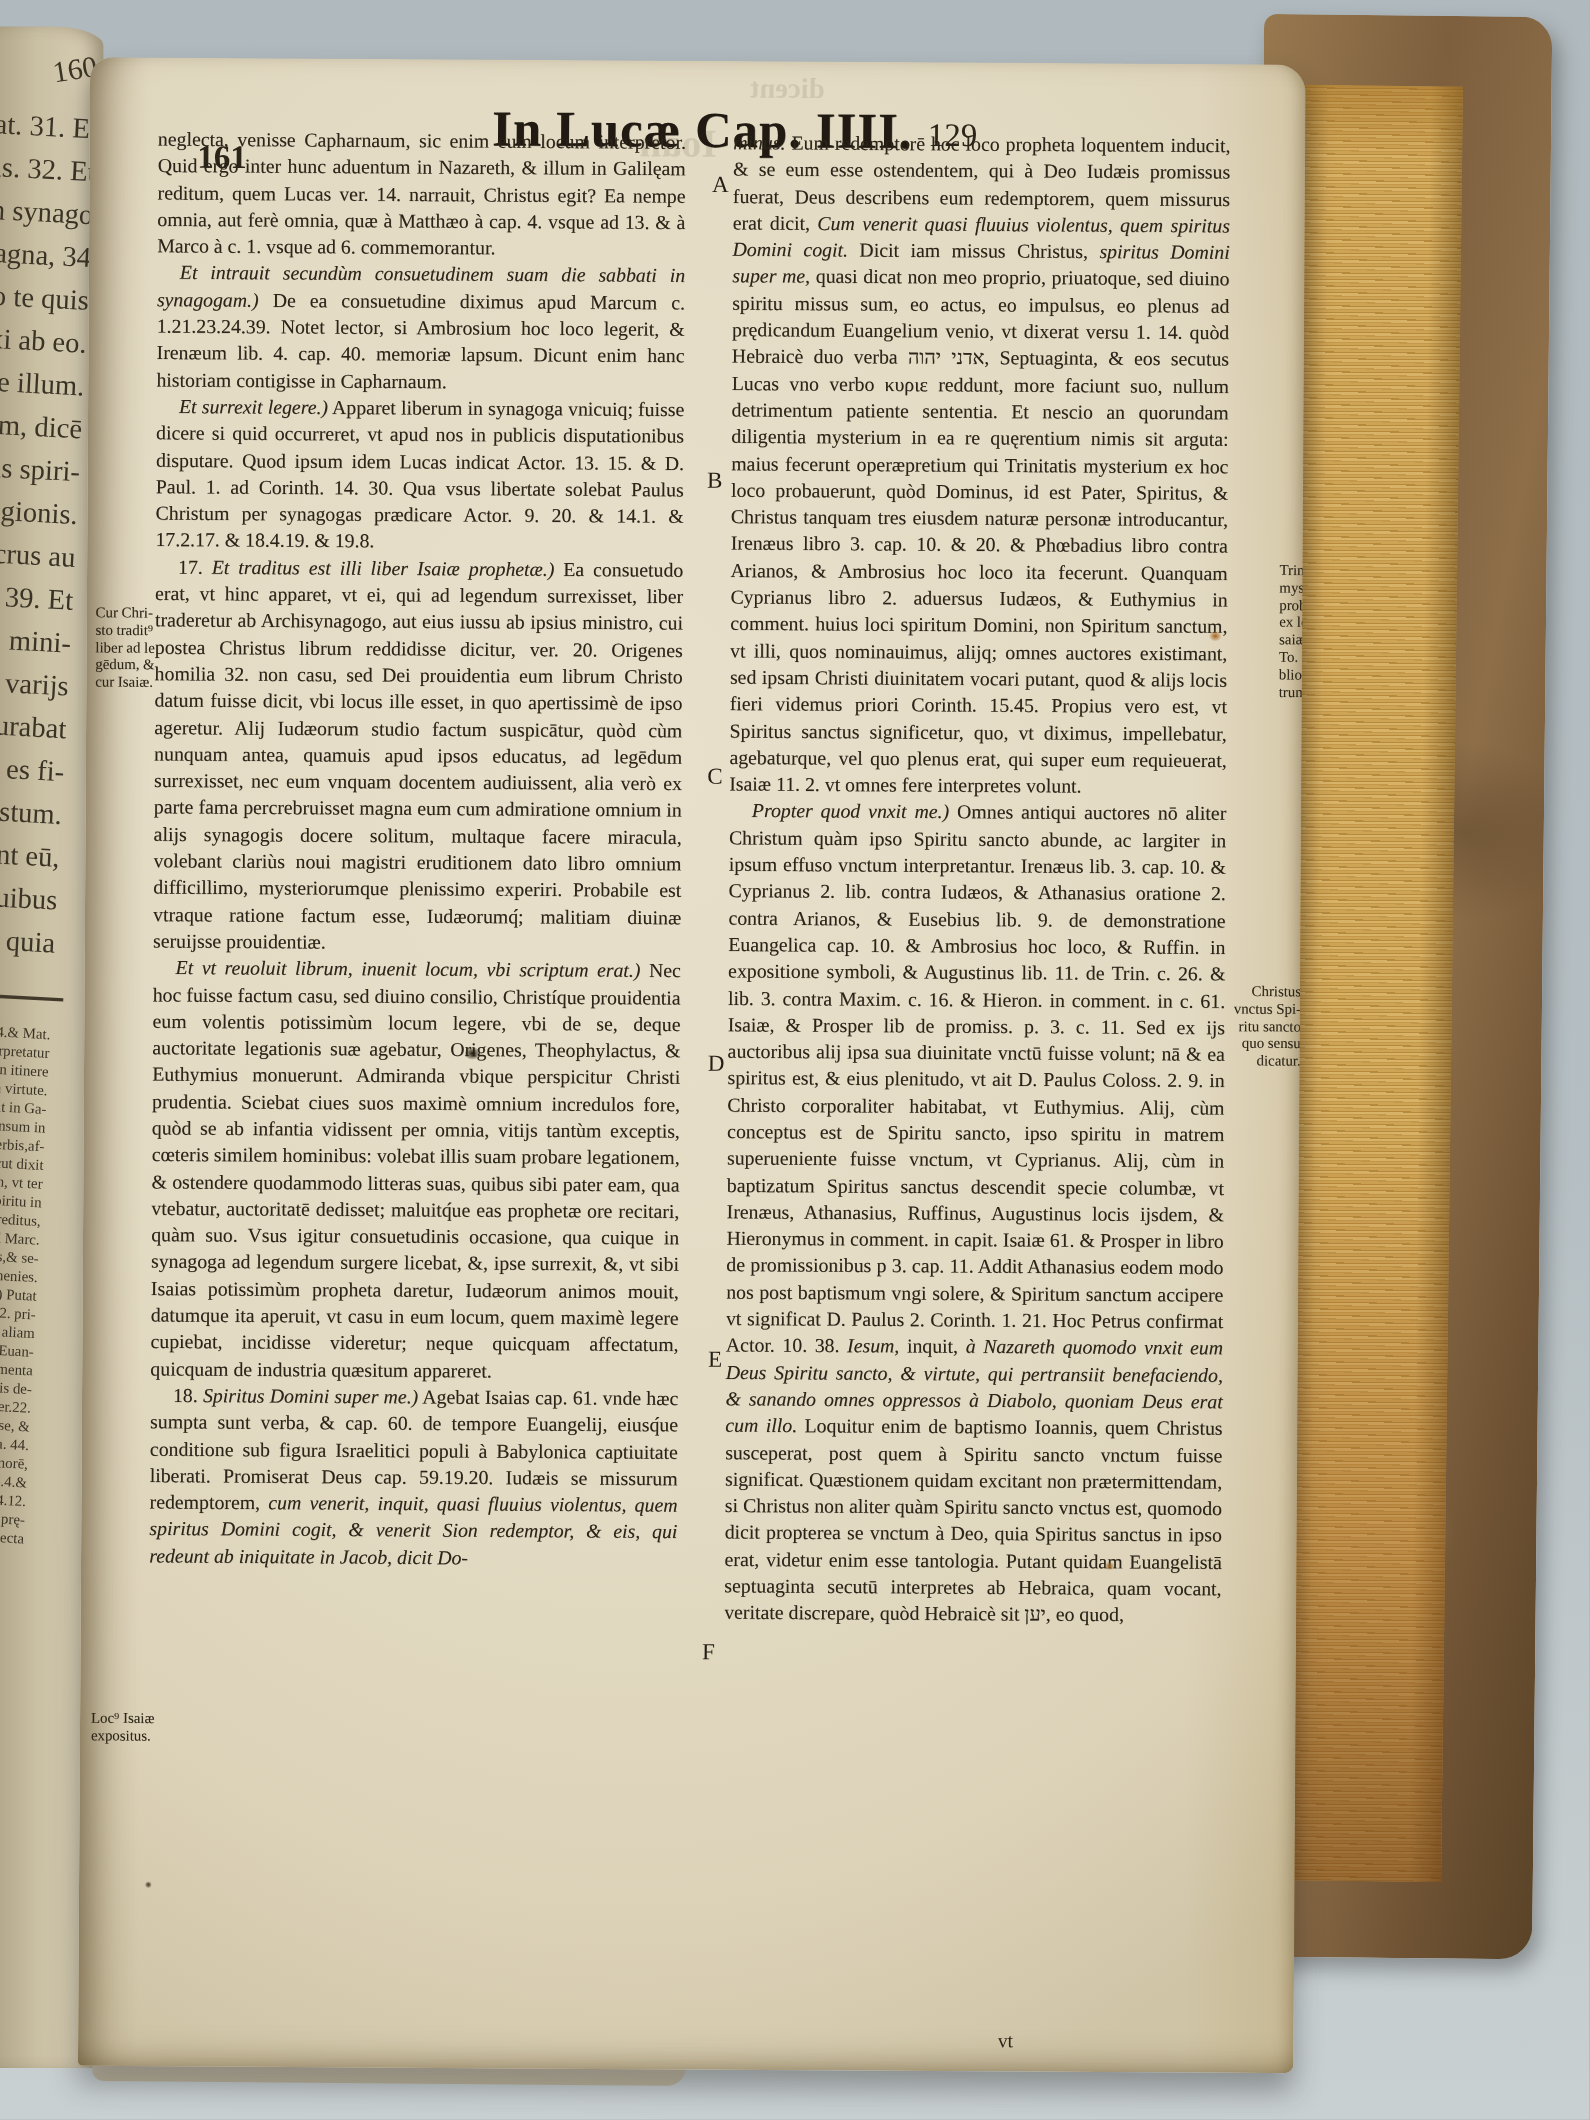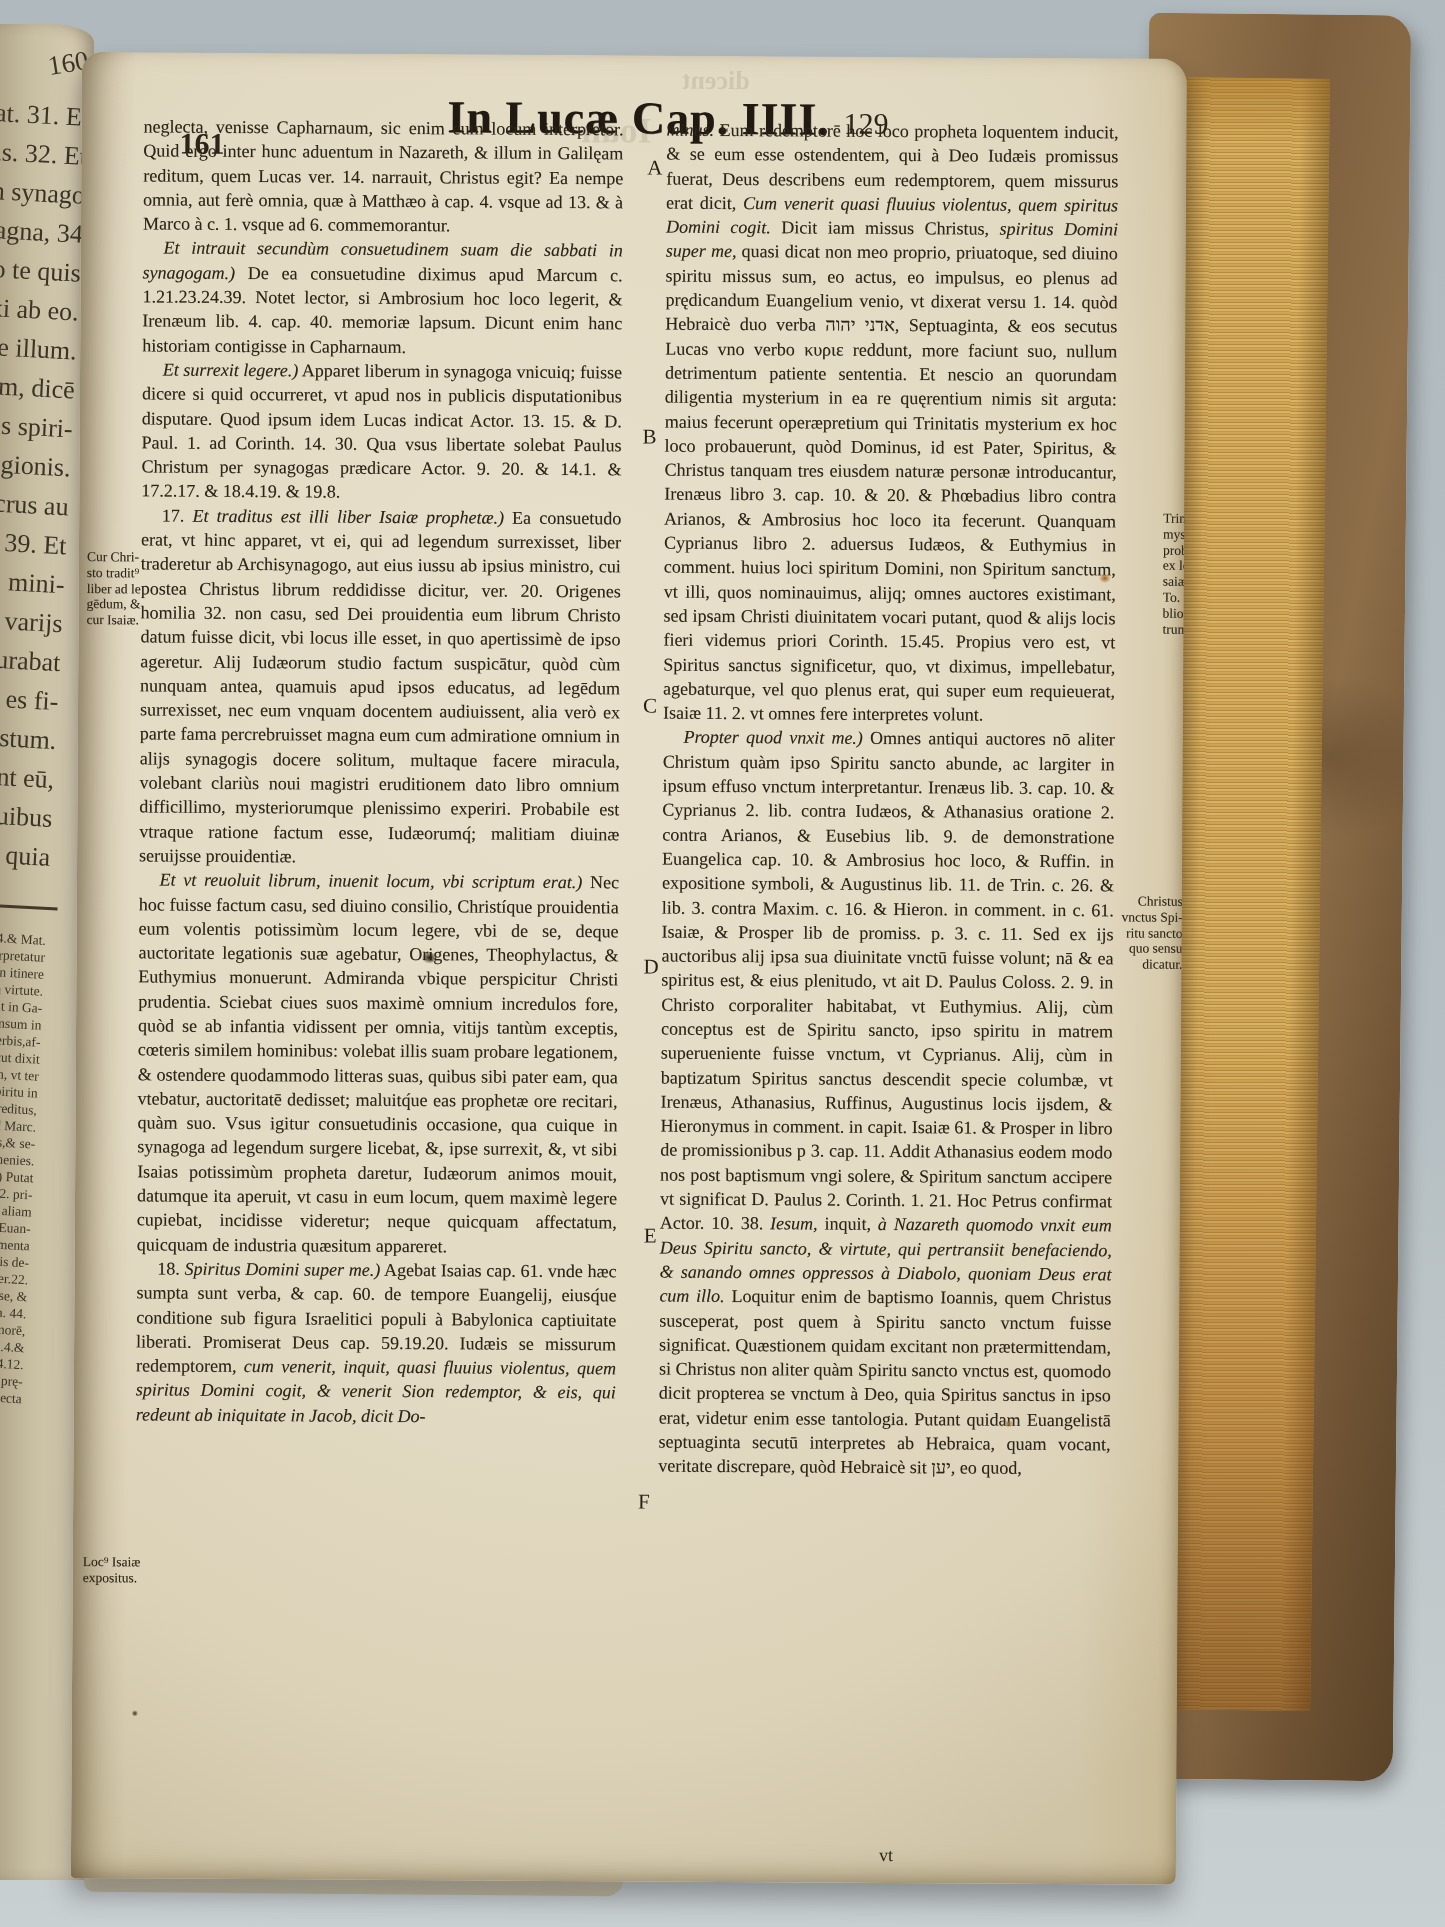--- a/index.html
+++ b/index.html
@@ -76,21 +76,21 @@
   .sl-e{left:569px;top:1168px;}
   .sl-f{left:565px;top:1434px;}
 
   .margin-note{position:absolute;font-size:13.5px;line-height:15.8px;white-space:pre-line;color:#2e2719;
     text-shadow:.2px .2px 0 rgba(43,35,24,.3);}
   .note-l1{left:8px;top:477px;width:64px;margin-top:20px;}
   .note-l2{left:10px;top:1502px;width:70px;}
   .note-r1{left:1036px;top:452px;width:72px;margin-left:48px;}
   .note-r2{left:1034px;top:835px;width:72px;text-align:right;}
 
-  .catchword{position:absolute;left:808px;top:1788px;font-size:18px;}
+  .catchword{position:absolute;left:836px;top:1788px;font-size:18px;}
 
   .stain{position:absolute;border-radius:50%;}
   .stain-1{left:1020px;top:515px;width:12px;height:10px;background:radial-gradient(#a4631f,rgba(164,99,31,0) 70%);}
   .stain-2{left:346px;top:898px;width:14px;height:11px;background:radial-gradient(#241c10,rgba(36,28,16,.1) 75%);}
   .stain-3{left:930px;top:1362px;width:10px;height:8px;background:radial-gradient(#9c6a2c,rgba(156,106,44,0) 70%);}
   .stain-4{left:60px;top:1658px;width:6px;height:6px;background:radial-gradient(#3a3122,rgba(58,49,34,0) 80%);}
 </style>
 </head>
 <body>
 

